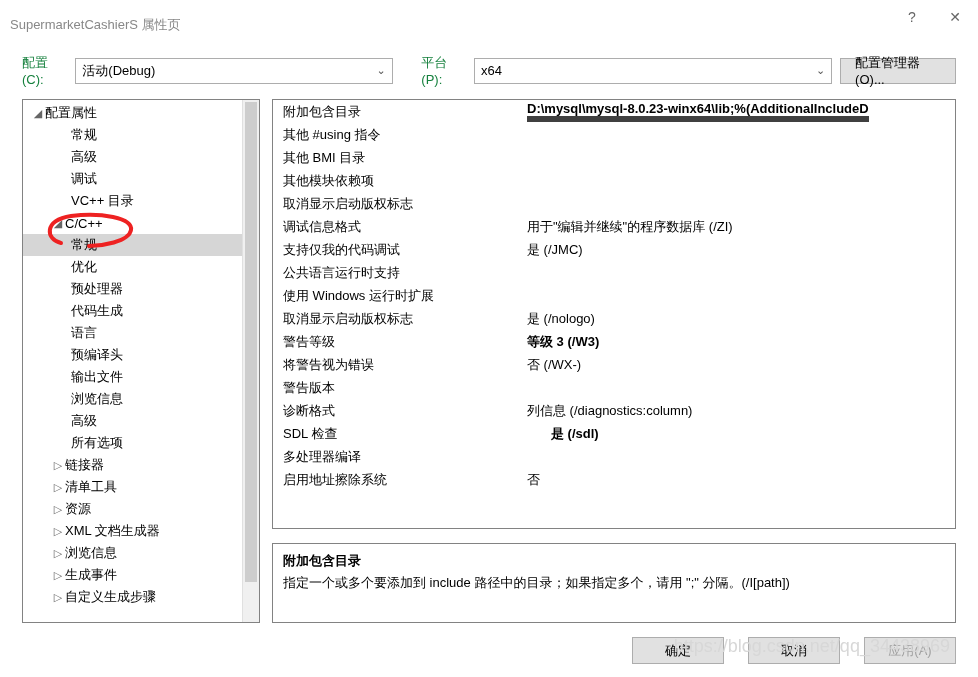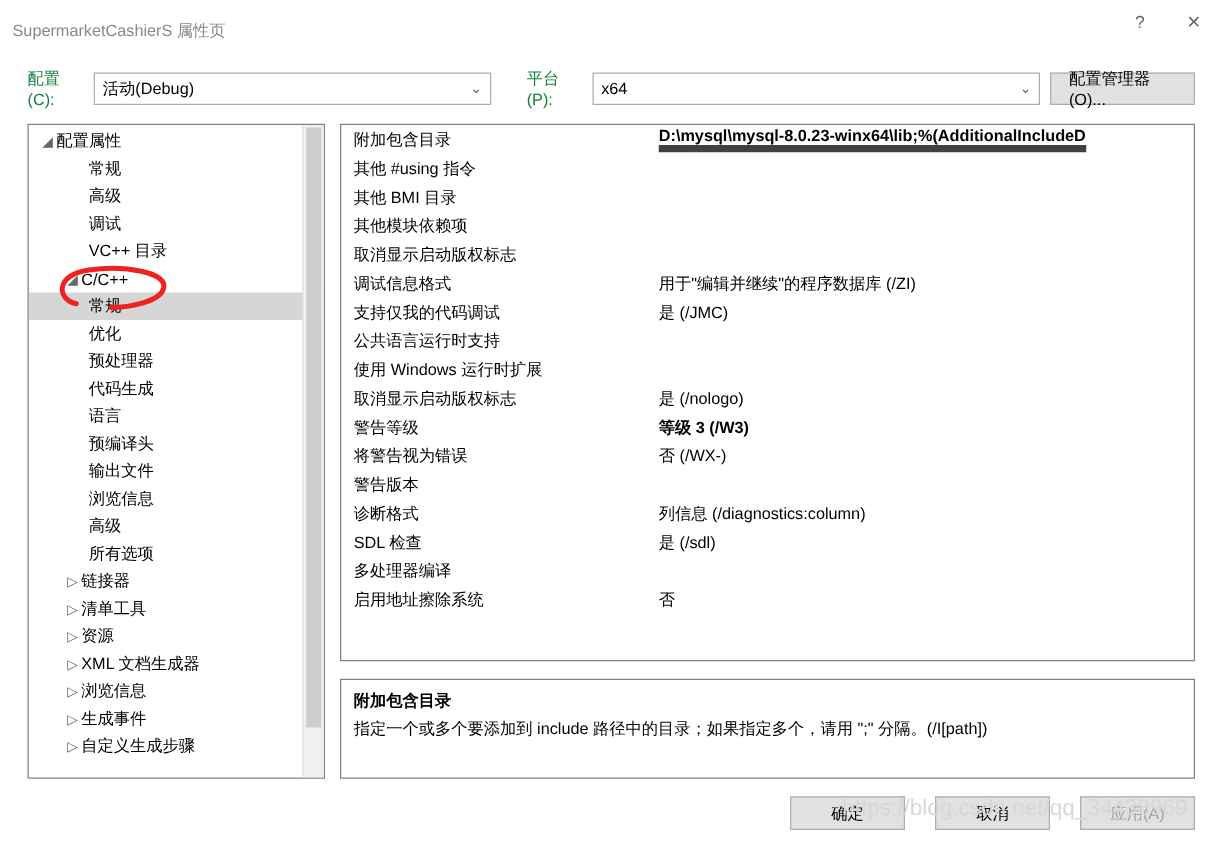--- a/index.html
+++ b/index.html
@@ -222,21 +222,21 @@
         <div class="prop-row">
           <div class="prop-label">警告版本</div>
           <div class="prop-value"></div>
         </div>
         <div class="prop-row">
           <div class="prop-label">诊断格式</div>
           <div class="prop-value">列信息 (/diagnostics:column)</div>
         </div>
         <div class="prop-row">
           <div class="prop-label">SDL 检查</div>
-          <div class="prop-value" style="font-weight: 400;">是 (/sdl)</div>
+          <div class="prop-value" style="font-weight: 700; margin-left: 24px;">是 (/sdl)</div>
         </div>
         <div class="prop-row">
           <div class="prop-label">多处理器编译</div>
           <div class="prop-value"></div>
         </div>
         <div class="prop-row">
           <div class="prop-label">启用地址擦除系统</div>
           <div class="prop-value">否</div>
         </div>
       </div>

